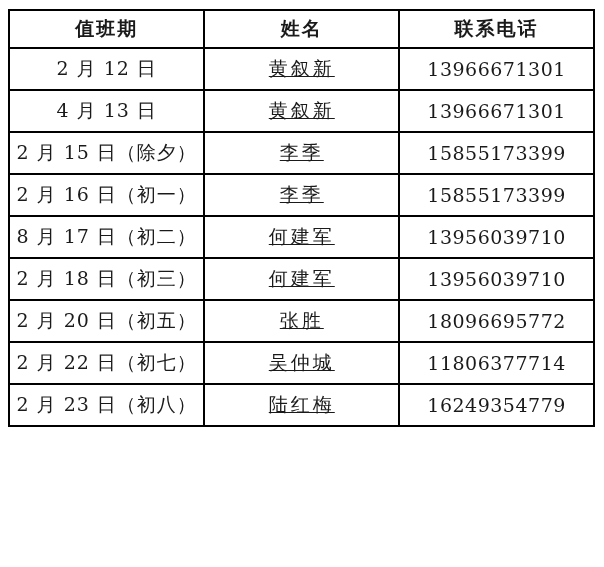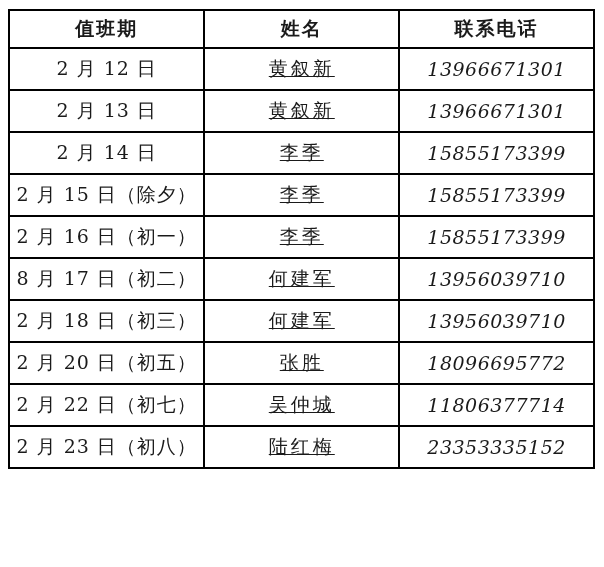--- a/index.html
+++ b/index.html
@@ -45,21 +45,21 @@
     font-weight: bold;
     letter-spacing: 2px;
   }
   table.roster td {
     height: 40px;
     font-size: 19px;
     font-weight: normal;
   }
   td.col-date  { letter-spacing: 1px; }
   td.col-name  { letter-spacing: 3px; text-decoration: underline; }
-  td.col-phone { font-size: 20px; letter-spacing: 0.5px; font-style: italic; }
+  td.col-phone { font-size: 20px; letter-spacing: 0.5px; }
 </style>
 </head>
 <body>
 
 <div class="page">
   <table class="roster">
     <colgroup>
       <col class="c-date">
       <col class="c-name">
       <col class="c-phone">
@@ -71,28 +71,23 @@
           <th>联系电话</th>
         </tr>
     </thead>
     <tbody id="table-body">
         <tr>
           <td class="col-date">2 月 12 日</td>
           <td class="col-name">黄叙新</td>
           <td class="col-phone">13966671301</td>
         </tr>
         <tr>
-          <td class="col-date">2 月 13 日</td>
+          <td class="col-date">4 月 13 日</td>
           <td class="col-name">黄叙新</td>
           <td class="col-phone">13966671301</td>
-        </tr>
-        <tr>
-          <td class="col-date">2 月 14 日</td>
-          <td class="col-name">李季</td>
-          <td class="col-phone">15855173399</td>
         </tr>
         <tr>
           <td class="col-date">2 月 15 日（除夕）</td>
           <td class="col-name">李季</td>
           <td class="col-phone">15855173399</td>
         </tr>
         <tr>
           <td class="col-date">2 月 16 日（初一）</td>
           <td class="col-name">李季</td>
           <td class="col-phone">15855173399</td>
@@ -113,17 +108,17 @@
           <td class="col-phone">18096695772</td>
         </tr>
         <tr>
           <td class="col-date">2 月 22 日（初七）</td>
           <td class="col-name">吴仲城</td>
           <td class="col-phone">11806377714</td>
         </tr>
         <tr>
           <td class="col-date">2 月 23 日（初八）</td>
           <td class="col-name">陆红梅</td>
-          <td class="col-phone">23353335152</td>
+          <td class="col-phone">16249354779</td>
         </tr>
       </tbody>
   </table>
 </div>
 
 </body></html>

